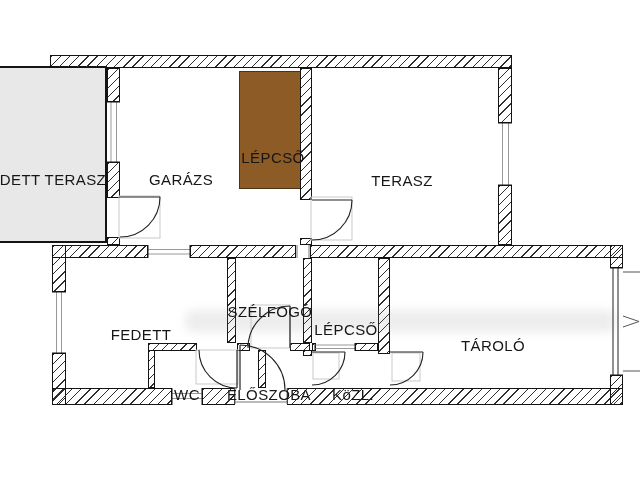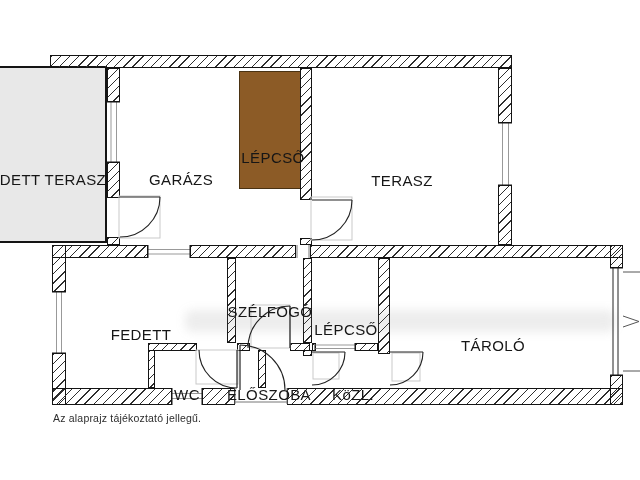--- a/index.html
+++ b/index.html
@@ -152,14 +152,13 @@
   <div class="room-label" style="left:273px;top:129px">LÉPCSŐ</div>
   <div class="room-label" style="left:402px;top:152px">TERASZ</div>
   <div class="room-label" style="left:141px;top:306px">FEDETT</div>
   <div class="room-label" style="left:270px;top:283px">SZÉLFOGÓ</div>
   <div class="room-label" style="left:346px;top:301px">LÉPCSŐ</div>
   <div class="room-label" style="left:493px;top:317px">TÁROLÓ</div>
   <div class="room-label" style="left:187px;top:366px">WC</div>
   <div class="room-label" style="left:269px;top:366px">ELŐSZOBA</div>
   <div class="room-label" style="left:353px;top:366px">KöZL.</div>
 
-  <div class="caption">Az alaprajz tájékoztató jellegű.</div>
 </div>
 
 </body></html>

